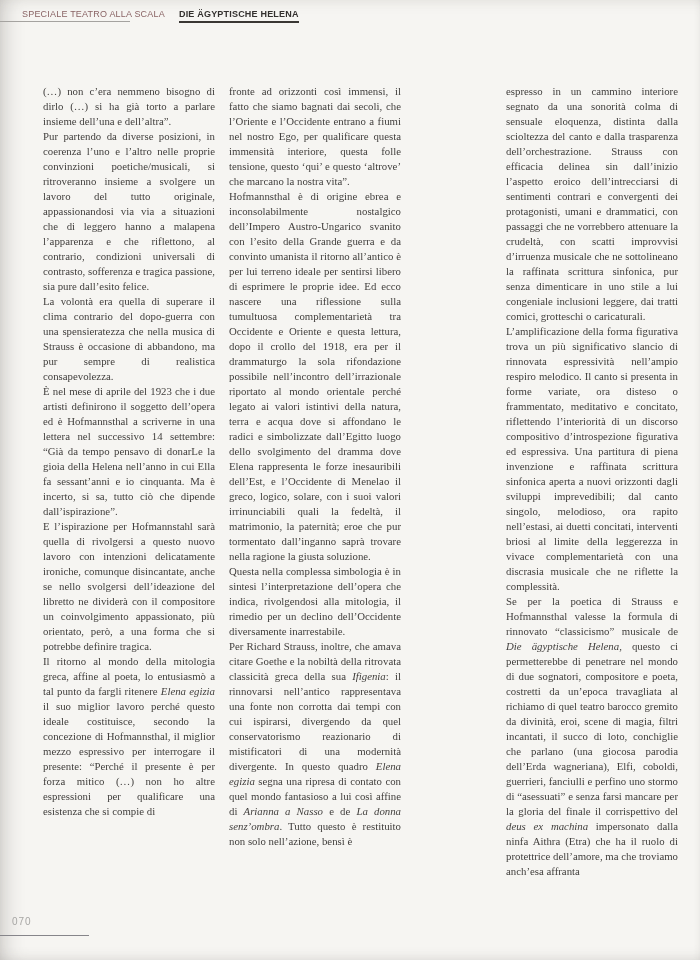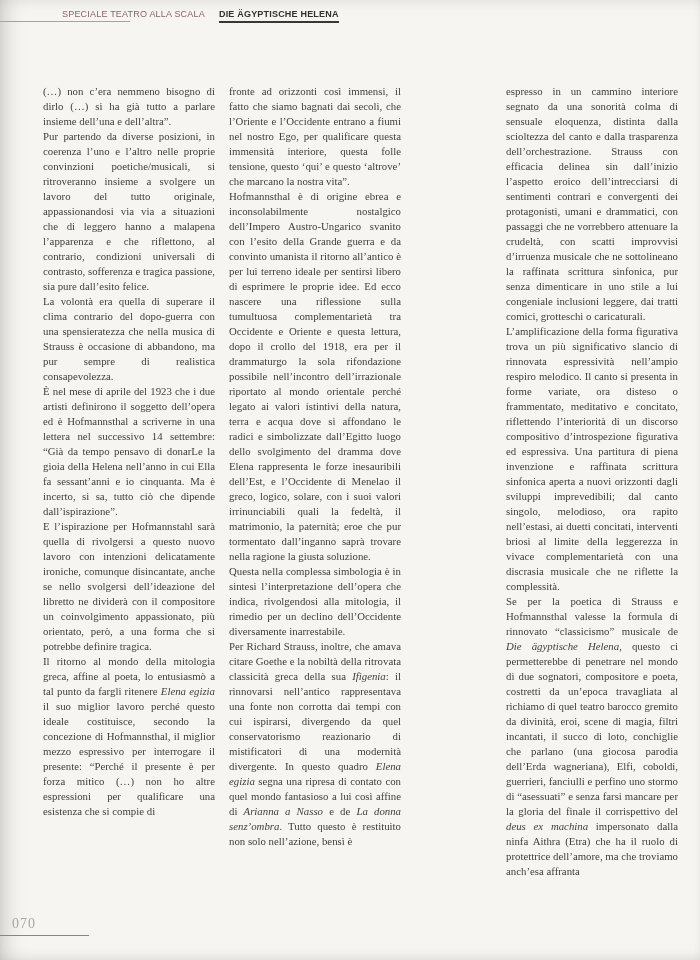--- a/index.html
+++ b/index.html
@@ -8,56 +8,55 @@
     font-family:"Liberation Serif",serif;color:#403e3c;overflow:hidden;
     box-shadow:inset 16px 0 22px -14px rgba(60,55,50,.28),
                inset 0 -10px 16px -12px rgba(60,55,50,.16),
                inset 0 12px 18px -14px rgba(60,55,50,.10),
                inset -6px 0 10px -8px rgba(60,55,50,.10);
   }
   .header{position:absolute;left:22px;top:9px;display:flex;align-items:flex-start;white-space:nowrap;}
   .kicker{
     font-family:"Liberation Sans",sans-serif;font-size:9px;letter-spacing:.2px;
     color:var(--kicker,#8a6465);
-    margin-left:40px;
   }
   .rubric{
     font-family:"Liberation Sans",sans-serif;font-size:9px;font-weight:bold;letter-spacing:.2px;
     color:var(--rubric,#34312f);border-bottom:2px solid #3a3734;padding-bottom:2px;margin-left:14px;
   }
   .header-rule{position:absolute;left:0;top:21px;width:130px;height:1px;background:#a5a3a0;}
   .col{
     position:absolute;top:84px;width:172px;
     font-size:10.8px;line-height:15px;text-align:justify;
     hyphens:auto;-webkit-hyphens:auto;
   }
   .col p{margin:0;padding:0;}
   .col-1{left:43px;}
   .col-2{left:229px;font-family:Liberation Serif, serif;}
   .col-3{left:506px;}
   .footer-num{
     position:absolute;left:12px;top:916px;
-    font-family:Liberation Serif, serif;font-size:14px;letter-spacing:1px;color:#a7a6a4;
+    font-family:Liberation Sans, sans-serif;font-size:10px;letter-spacing:1px;color:#a7a6a4;
   }
   .footer-rule{position:absolute;left:0;top:935px;width:89px;height:1px;background:#86858a;}
 </style>
 </head>
 <body>
 
 <div class="page" style="background: rgb(246, 245, 242); color: rgb(64, 62, 60);">
 
   <div class="header-rule"></div>
 
   <div class="header">
     <span class="kicker">SPECIALE TEATRO ALLA SCALA</span>
     <span class="rubric">DIE ÄGYPTISCHE HELENA</span>
   </div>
 
   <div class="col col-1">
-      <p lang="it">(…) non c’era nemmeno bisogno di dirlo (…) si ha già tutto a parlare insieme dell’una e dell’altra”.</p>
+      <p lang="it">(…) non c’era nemmeno bisogno di dirlo (…) si ha già torto a parlare insieme dell’una e dell’altra”.</p>
       <p lang="it">Pur partendo da diverse posizioni, in coerenza l’uno e l’altro nelle proprie convinzioni poetiche/musicali, si ritroveranno insieme a svolgere un lavoro del tutto originale, appassionandosi via via a situazioni che di leggero hanno a malapena l’apparenza e che riflettono, al contrario, condizioni universali di contrasto, sofferenza e tragica passione, sia pure dall’esito felice.</p>
       <p lang="it">La volontà era quella di superare il clima contrario del dopo-guerra con una spensieratezza che nella musica di Strauss è occasione di abbandono, ma pur sempre di realistica consapevolezza.</p>
       <p lang="it">È nel mese di aprile del 1923 che i due artisti definirono il soggetto dell’opera ed è Hofmannsthal a scriverne in una lettera nel successivo 14 settembre: “Già da tempo pensavo di donarLe la gioia della Helena nell’anno in cui Ella fa sessant’anni e io cinquanta. Ma è incerto, si sa, tutto ciò che dipende dall’ispirazione”.</p>
       <p lang="it">E l’ispirazione per Hofmannstahl sarà quella di rivolgersi a questo nuovo lavoro con intenzioni delicatamente ironiche, comunque disincantate, anche se nello svolgersi dell’ideazione del libretto ne dividerà con il compositore un coinvolgimento appassionato, più orientato, però, a una forma che si potrebbe definire tragica.</p>
       <p lang="it">Il ritorno al mondo della mitologia greca, affine al poeta, lo entusiasmò a tal punto da fargli ritenere <i>Elena egizia</i> il suo miglior lavoro perché questo ideale costituisce, secondo la concezione di Hofmannsthal, il miglior mezzo espressivo per interrogare il presente: “Perché il presente è per forza mitico (…) non ho altre espressioni per qualificare una esistenza che si compie di</p>
     </div>
   <div class="col col-2">
       <p lang="it">fronte ad orizzonti così immensi, il fatto che siamo bagnati dai secoli, che l’Oriente e l’Occidente entrano a fiumi nel nostro Ego, per qualificare questa immensità interiore, questa folle tensione, questo ‘qui’ e questo ‘altrove’ che marcano la nostra vita”.</p>
       <p lang="it">Hofmannsthal è di origine ebrea e inconsolabilmente nostalgico dell’Impero Austro-Ungarico svanito con l’esito della Grande guerra e da convinto umanista il ritorno all’antico è per lui terreno ideale per sentirsi libero di esprimere le proprie idee. Ed ecco nascere una riflessione sulla tumultuosa complementarietà tra Occidente e Oriente e questa lettura, dopo il crollo del 1918, era per il drammaturgo la sola rifondazione possibile nell’incontro dell’irrazionale riportato al mondo orientale perché legato ai valori istintivi della natura, terra e acqua dove si affondano le radici e simbolizzate dall’Egitto luogo dello svolgimento del dramma dove Elena rappresenta le forze inesauribili dell’Est, e l’Occidente di Menelao il greco, logico, solare, con i suoi valori irrinunciabili quali la fedeltà, il matrimonio, la paternità; eroe che pur tormentato dall’inganno saprà trovare nella ragione la giusta soluzione.</p>
       <p lang="it">Questa nella complessa simbologia è in sintesi l’interpretazione dell’opera che indica, rivolgendosi alla mitologia, il rimedio per un declino dell’Occidente diversamente inarrestabile.</p>

